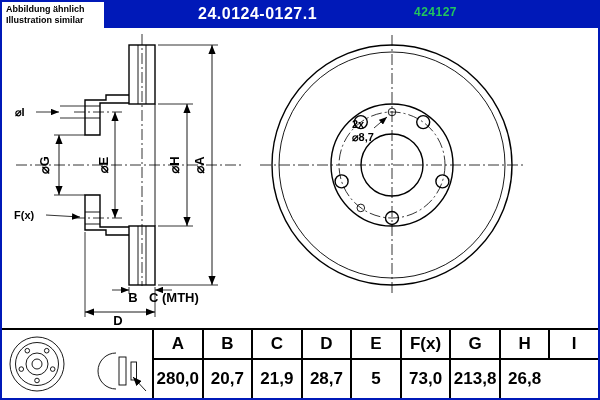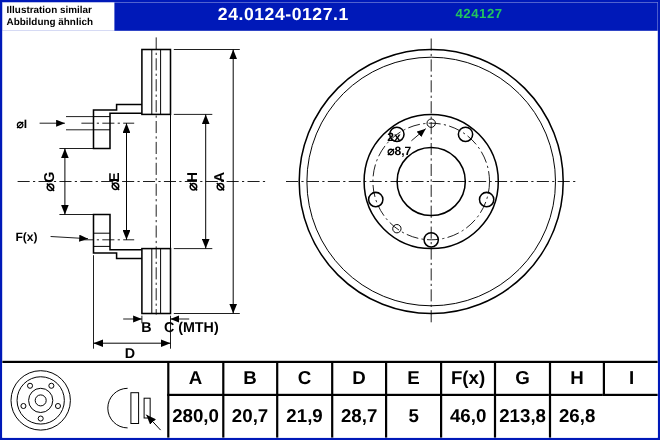--- a/index.html
+++ b/index.html
@@ -40,22 +40,22 @@
   .hc { border-left:2px solid #000; border-bottom:2px solid #000; font-size:17px; font-weight:700; }
   .vc { border-left:2px solid #000; font-size:17px; font-weight:700; }
 </style>
 </head>
 <body>
 
 <div class="page">
 
   <div class="hdr">
     <div class="note">
+      <div>Abbildung ähnlich</div>
       <div>Illustration similar</div>
-      <div>Abbildung ähnlich</div>
     </div>
     <span class="pn">24.0124-0127.1</span>
     <span class="ref">424127</span>
   </div>
 
   <div class="drawing">
     <svg width="596" height="300" viewBox="0 0 596 300" xmlns="http://www.w3.org/2000/svg">
       <defs>
         <marker id="arr" viewBox="0 0 10 8" refX="10" refY="4" markerWidth="10" markerHeight="8" orient="auto-start-reverse">
           <path d="M0,0 L10,4 L0,8 Z" fill="#000"></path>
@@ -181,18 +181,18 @@
     <div class="hc">F(x)</div>
     <div class="hc">G</div>
     <div class="hc">H</div>
     <div class="hc">I</div>
 
     <div class="vc">280,0</div>
     <div class="vc">20,7</div>
     <div class="vc">21,9</div>
     <div class="vc">28,7</div>
     <div class="vc">5</div>
-    <div class="vc">46,0</div>
+    <div class="vc">73,0</div>
     <div class="vc">213,8</div>
     <div class="vc">26,8</div>
   </div>
 
 </div>
 
 </body></html>

